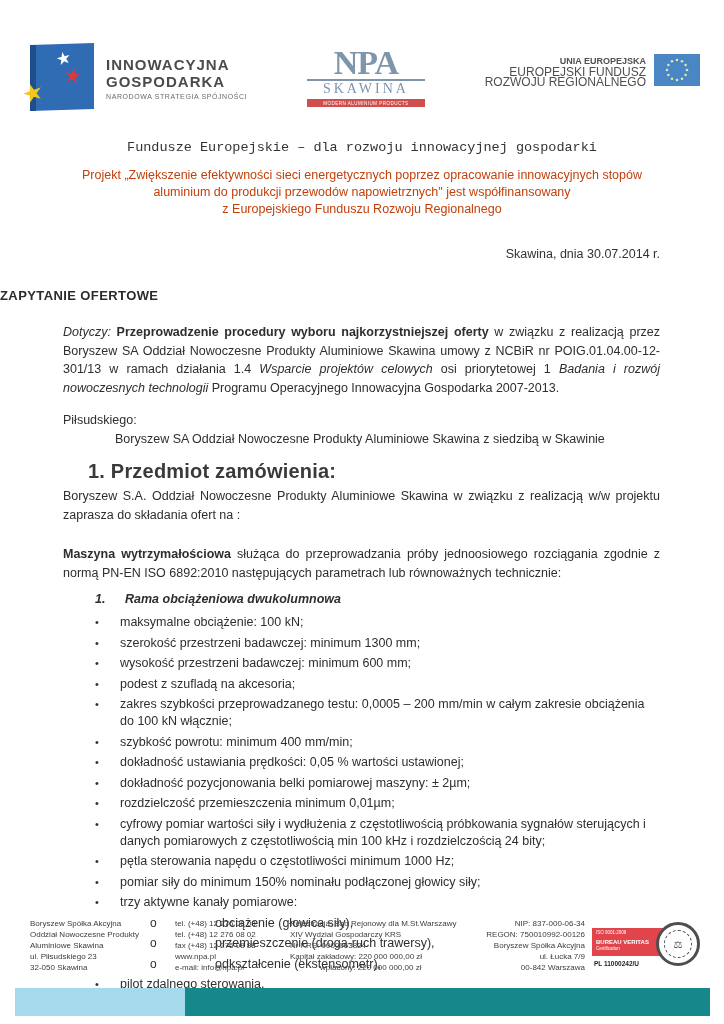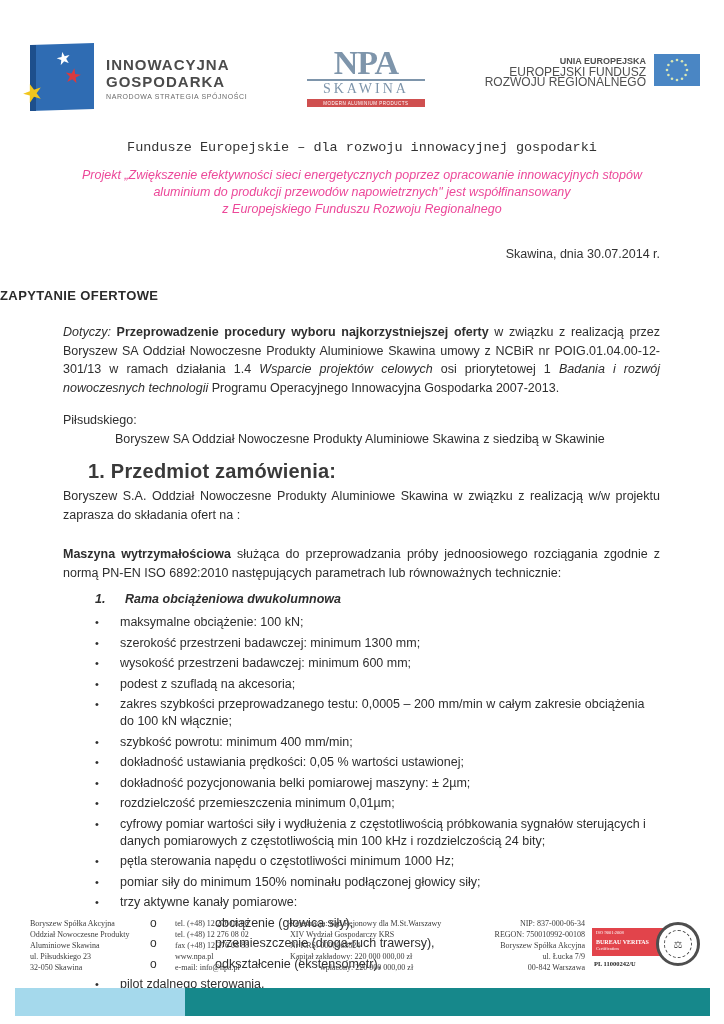--- a/index.html
+++ b/index.html
@@ -23,21 +23,21 @@
   .npa-city{font-family:"Liberation Serif","DejaVu Serif",serif;font-size:14px;letter-spacing:3px;color:#7e95ab;border-top:2px solid #7e95ab;margin-top:1px;padding-top:0px;}
   .npa-bar{margin-top:2px;background:#cf4f4f;color:#ffffff;font-size:4.5px;letter-spacing:0.5px;padding:1.5px 0;}
   .eu-logo{display:flex;gap:8px;align-items:flex-start;margin-top:10px;}
   .eu-text{text-align:right;color:#4f4f4f;padding-top:2px;}
   .eu-l1{font-size:9px;font-weight:bold;line-height:11px;}
   .eu-l2{font-size:12px;line-height:10px;}
   .eu-flag{width:46px;height:32px;background:#4a86c4;position:relative;}
   .eu-flag svg{position:absolute;top:0;left:0;}
   
   .tagline{margin-top:140px;text-align:center;font-size:13.5px;color:#333;font-family:Liberation Mono, monospace;}
-  .project{margin-top:12px;text-align:center;font-style:italic;font-size:12.5px;line-height:17px;color:#ec4899;}
+  .project{margin-top:12px;text-align:center;font-size:12.5px;line-height:17px;color:#c2410c;}
   .dateline{margin-top:29px;margin-right:64px;text-align:right;font-size:12.5px;color:#333;}
   .doc-title{margin-top:27px;text-align:left;font-weight:bold;font-size:13px;letter-spacing:0.4px;color:#2b2b2b;}
   
   .body-text{margin:0 64px 0 63px;font-size:12.5px;line-height:18.5px;text-align:justify;color:#2e2e2e;}
   .p-dotyczy{margin-top:20px;}
   .zamawiajacy{margin-top:14px;text-align:left;}
   .zamawiajacy-value{margin-left:52px;text-align:left;}
   .sec-heading{margin:12px 64px 0 88px;font-size:20px;font-weight:bold;color:#3a3a3a;letter-spacing:0.2px;}
   .p-after-heading{margin-top:4px;}
   .p-maszyna{margin-top:21px;}
@@ -45,21 +45,21 @@
   b.seg{font-weight:bold;}
   
   .spec-list{margin:9px 64px 0 63px;font-size:12.5px;line-height:17px;color:#2e2e2e;}
   .li{display:flex;margin-bottom:3.5px;text-align:left;}
   .li .txt{flex:1;}
   .li.num{font-weight:bold;font-style:italic;margin-bottom:6px;}
   .li.num{padding-left:32px;} .li.num .marker{width:30px;font-style:italic;}
   .li.b{padding-left:32px;} .li.b .marker{width:25px;font-size:11px;}
   .li.o{padding-left:87px;} .li.o .marker{width:65px;font-size:12px;}
   
-  .footer{position:absolute;left:0;top:914px;width:591px;height:70px;font-size:8px;line-height:11px;color:#3c3c3c;font-family:Liberation Serif, serif;}
+  .footer{position:absolute;left:0;top:914px;width:591px;height:70px;font-size:8px;line-height:11px;color:#3c3c3c;}
   .fcol{position:absolute;top:4px;}
   .fcol1{left:30px;width:140px;}
   .fcol2{left:175px;width:112px;}
   .fcol3{left:290px;width:195px;}
   .fcol3 div:last-child{padding-left:30px;}
   .fcol4{left:477px;width:108px;text-align:right;}
   .stamp{position:absolute;left:592px;top:8px;width:108px;height:48px;}
   .stamp-red{position:absolute;left:0;top:6px;width:76px;height:28px;background:#e2444b;color:#fff;padding:2px 4px;box-sizing:border-box;}
   .stamp-iso{font-size:4.5px;line-height:6px;}
   .stamp-org{font-size:6px;font-weight:bold;line-height:8px;margin-top:2px;}
@@ -240,21 +240,21 @@
       </div>
     <div class="fcol fcol3">
         <div>Rejestracja: Sąd Rejonowy dla M.St.Warszawy</div>
         <div>XIV Wydział Gospodarczy KRS</div>
         <div>Nr KRS: 0000063824</div>
         <div>Kapitał zakładowy: 220 000 000,00 zł</div>
         <div>wpłacony: 220 000 000,00 zł</div>
       </div>
     <div class="fcol fcol4">
         <div>NIP: 837-000-06-34</div>
-        <div>REGON: 750010992-00108</div>
+        <div>REGON: 750010992-00126</div>
         <div>Boryszew Spółka Akcyjna</div>
         <div>ul. Łucka 7/9</div>
         <div>00-842 Warszawa</div>
       </div>
     <div class="stamp">
       <div class="stamp-red" style="background: rgb(226, 68, 75);">
         <div class="stamp-iso">ISO 9001:2008</div>
         <div class="stamp-org">BUREAU VERITAS</div>
         <div class="stamp-cert">Certification</div>
       </div>

